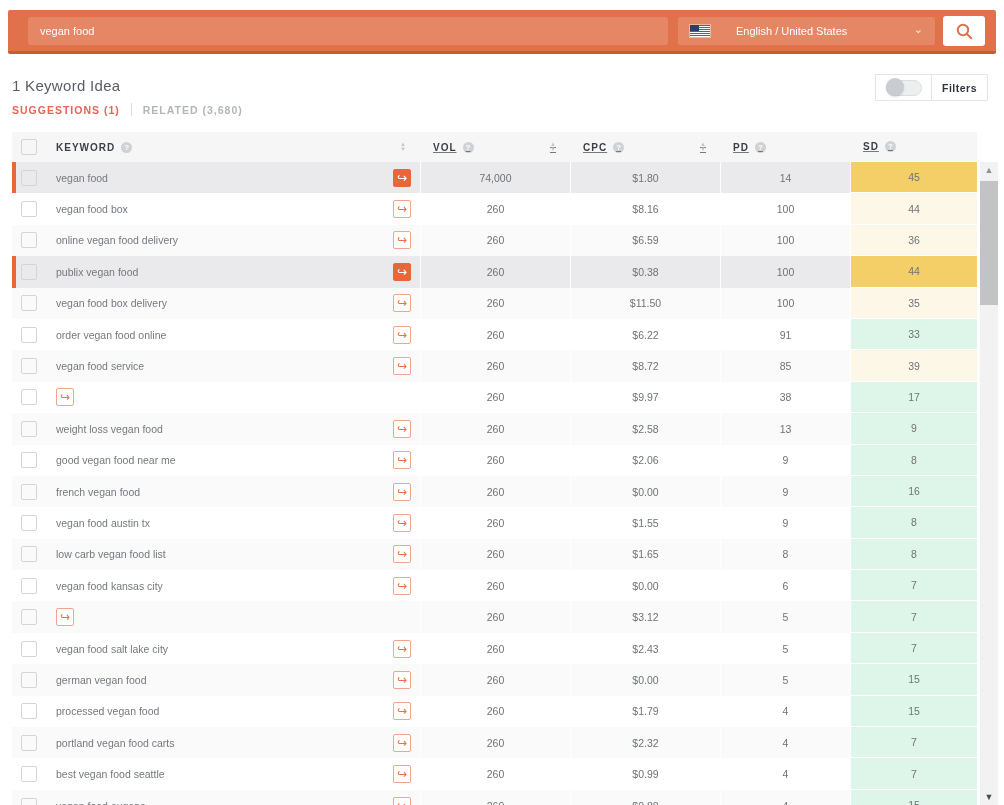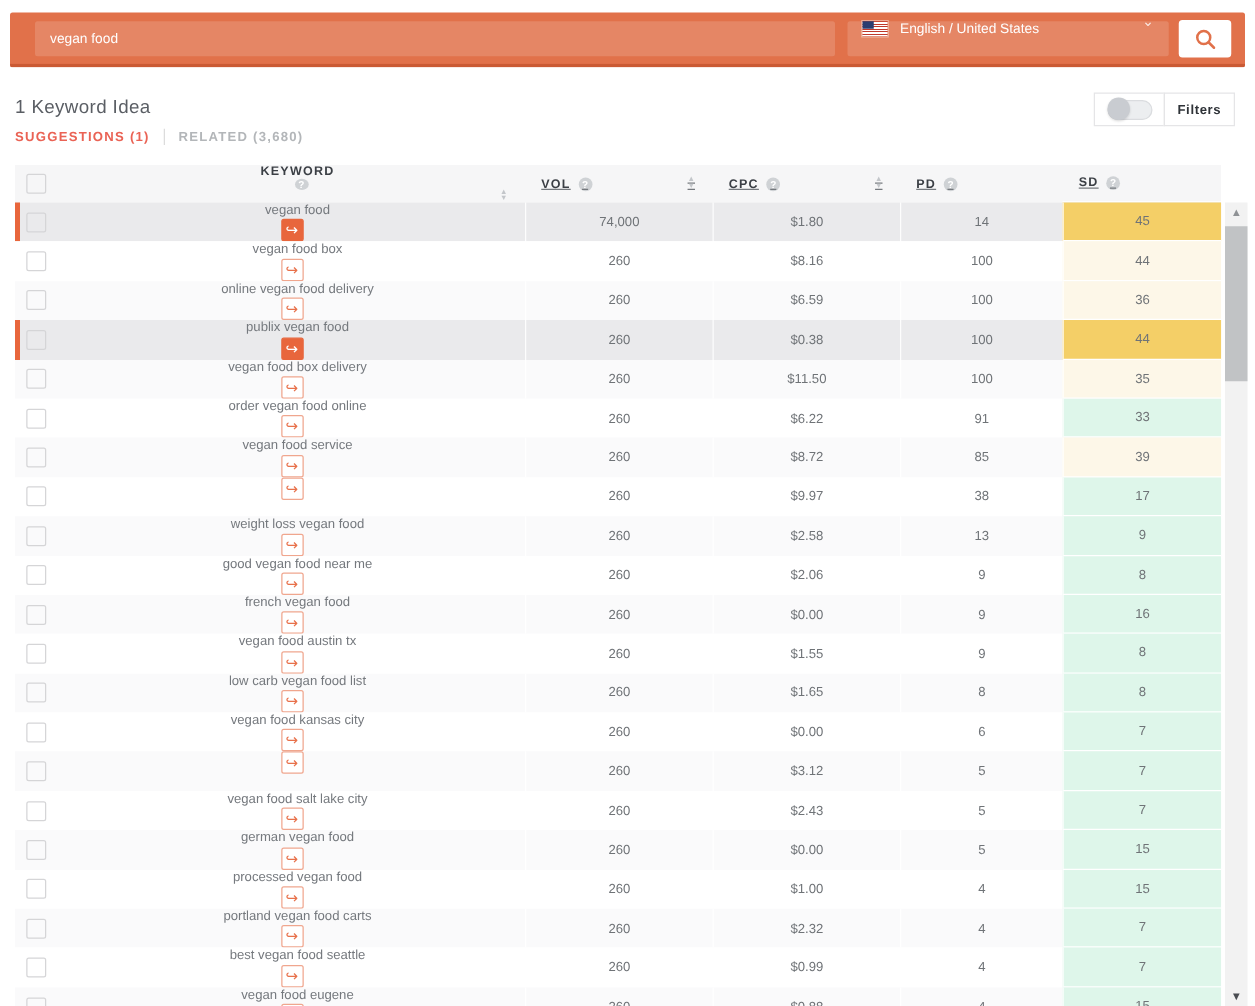--- a/index.html
+++ b/index.html
@@ -8,21 +8,21 @@
 
   
   .topbar{position:absolute;left:8px;top:10px;width:988px;height:41px;
           background:#e1714a;border-bottom:3px solid #ca5a34;border-radius:2px;}
   .search-input{position:absolute;left:20px;top:7px;width:616px;height:28px;
           background:rgba(255,255,255,.15);border:none;border-radius:2px;
           padding:0 12px;color:#fff;font-size:11px;font-family:inherit;outline:none;}
   .search-input::placeholder{color:rgba(255,255,255,.8);}
   .lang-select{position:absolute;left:670px;top:7px;width:233px;height:28px;
           background:rgba(255,255,255,.15);border-radius:2px;display:flex;
-          padding:0 12px;gap:10px;cursor:pointer;}
+          align-items:center;padding:0 12px;gap:26px;cursor:pointer;}
   .lang-label{color:#fff;font-size:11px;flex:1;}
   .lang-caret{color:rgba(255,255,255,.85);font-size:11px;line-height:10px;margin-top:-4px;}
   .flag{width:20px;height:12px;position:relative;flex:0 0 auto;
         background:repeating-linear-gradient(#c0392b 0 1px,#fff 1px 2px);
         box-shadow:0 0 0 1px rgba(255,255,255,.4);}
   .flag::after{content:"";position:absolute;left:0;top:0;width:9px;height:6px;background:#2c3e70;}
   .search-btn{position:absolute;right:11px;top:6px;width:42px;height:30px;background:#fff;
         border:none;border-radius:3px;display:flex;align-items:center;justify-content:center;cursor:pointer;}
 
   
@@ -41,21 +41,21 @@
   .toggle-knob{position:absolute;left:-1px;top:-3px;width:18px;height:18px;border-radius:50%;
         background:#c9ccd1;box-shadow:0 1px 2px rgba(0,0,0,.15);}
   .filters-btn{font-size:10.5px;font-weight:bold;color:#2f3338;letter-spacing:.5px;
         background:none;border:none;cursor:pointer;font-family:inherit;}
 
   
   .table{position:absolute;left:12px;top:132px;width:965px;height:673px;overflow:hidden;}
   .thead{display:flex;height:30px;background:#f6f6f7;}
   .cell{display:flex;align-items:center;box-sizing:border-box;}
   .c-check{width:34px;justify-content:center;}
-  .c-kw{width:374px;padding-left:10px;flex-direction:column;}
+  .c-kw{width:374px;padding-left:10px;}
   .c-vol{width:150px;justify-content:center;}
   .c-cpc{width:150px;justify-content:center;}
   .c-pd{width:130px;justify-content:center;}
   .c-sd{width:127px;justify-content:center;}
   .thead .c-vol,.thead .c-cpc,.thead .c-pd,.thead .c-sd{justify-content:flex-start;padding-left:13px;text-decoration:underline;}
   .th-label{font-size:10px;font-weight:bold;color:#3b3f45;letter-spacing:1px;}
   .help{width:11px;height:11px;border-radius:50%;background:#cfd2d5;color:#fff;font-size:8px;
         font-weight:bold;display:inline-flex;align-items:center;justify-content:center;
         margin-left:6px;cursor:pointer;}
   .sort{margin-left:auto;margin-right:14px;display:flex;flex-direction:column;align-items:center;
@@ -385,21 +385,21 @@
   </div>
       <div class="row plain">
     <div class="cell c-check">
       <span class="checkbox"></span>
     </div>
     <div class="cell c-kw">
       <span class="kw-text">processed vegan food</span>
       <button class="arrow-btn">↪</button>
     </div>
     <div class="cell c-vol val">260</div>
-    <div class="cell c-cpc val">$1.00</div>
+    <div class="cell c-cpc val">$1.79</div>
     <div class="cell c-pd val">4</div>
     <div class="cell c-sd val sd-mint">15</div>
   </div>
       <div class="row stripe">
     <div class="cell c-check">
       <span class="checkbox"></span>
     </div>
     <div class="cell c-kw">
       <span class="kw-text">portland vegan food carts</span>
       <button class="arrow-btn">↪</button>

